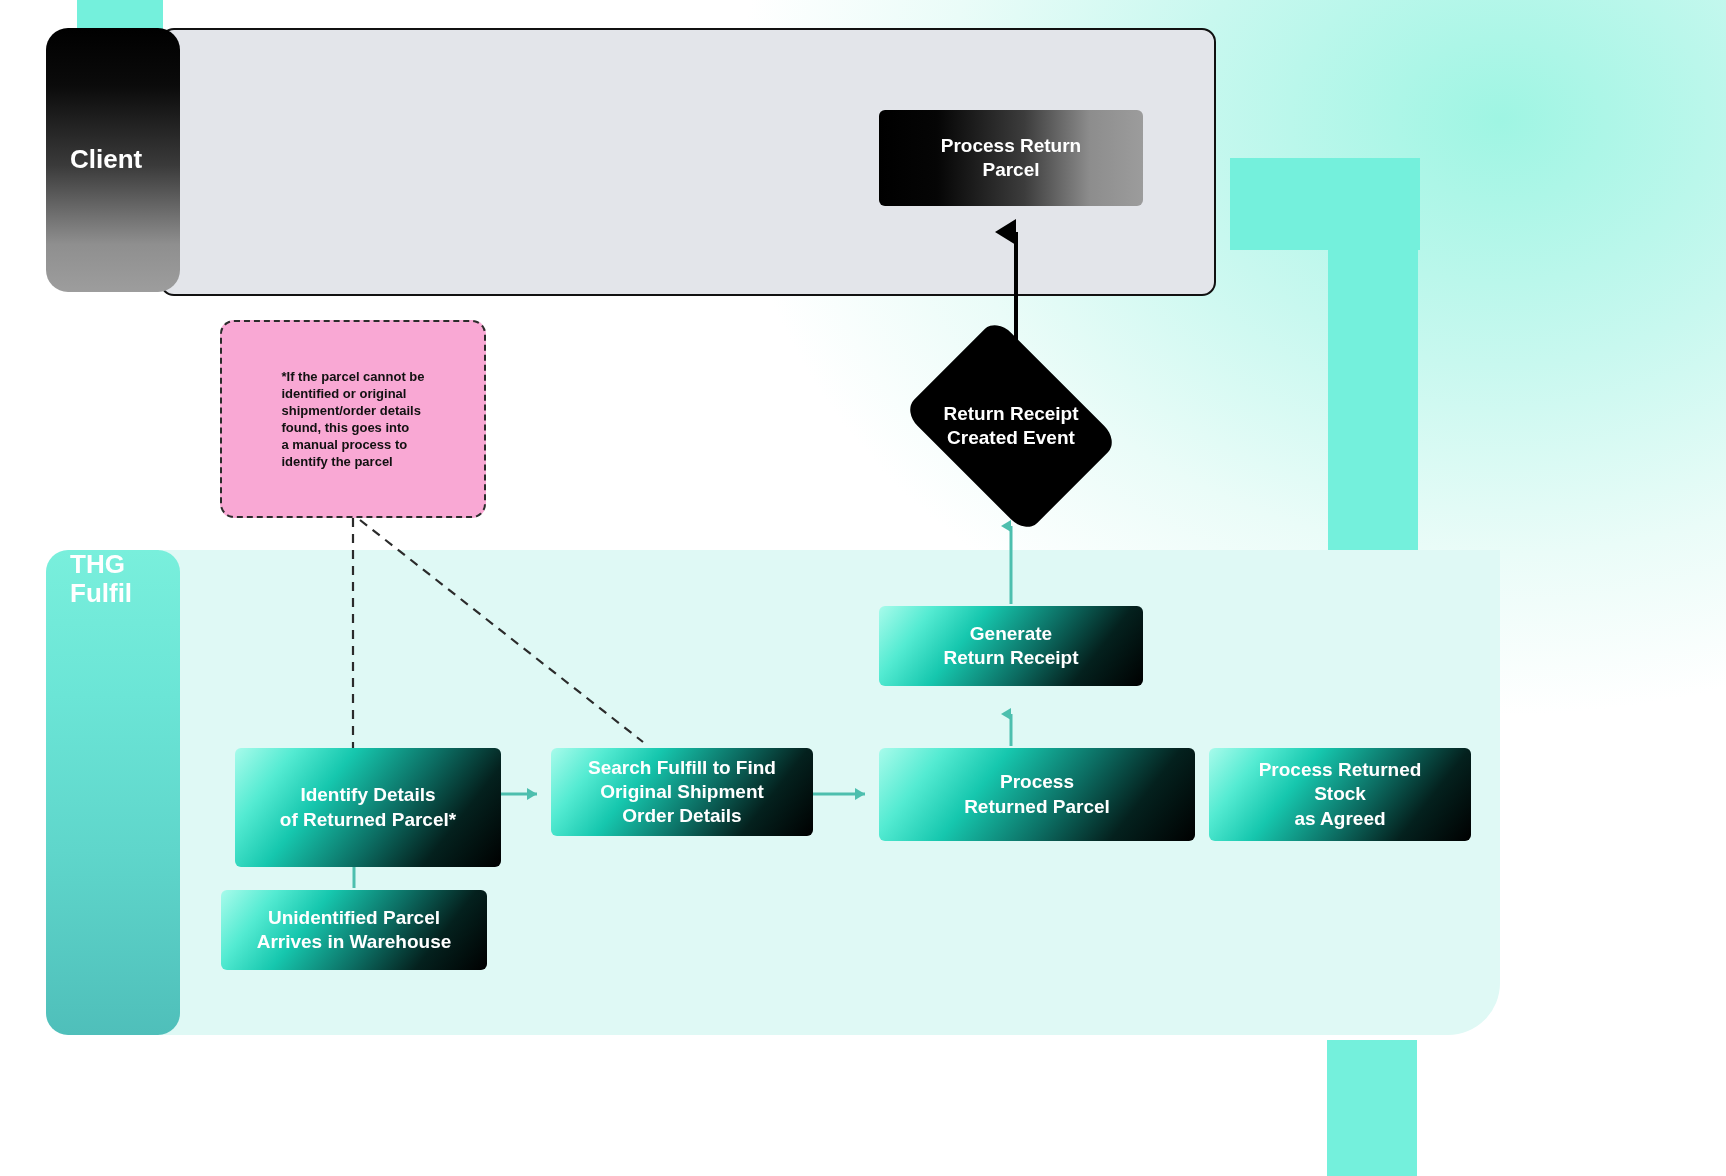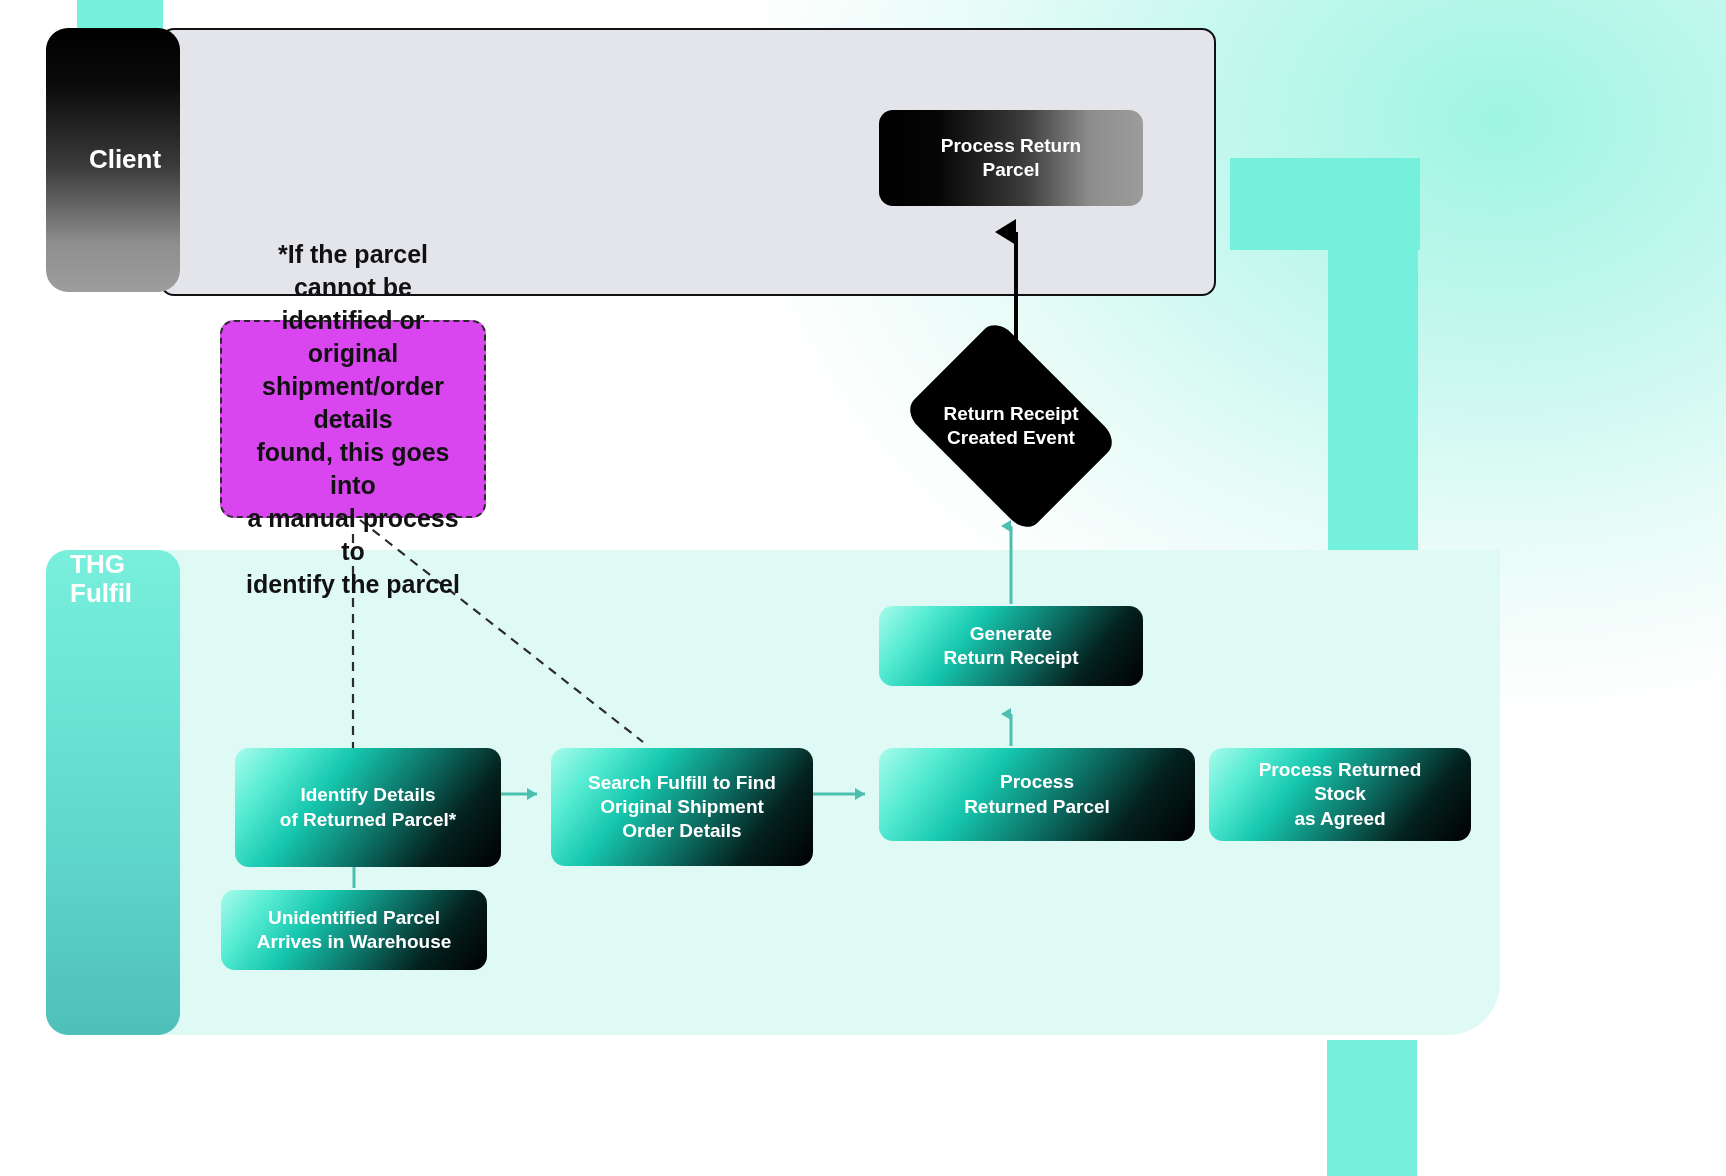--- a/index.html
+++ b/index.html
@@ -27,58 +27,58 @@
 
   
   #lane-client-body{
     position:absolute;left:160px;top:28px;width:1052px;height:264px;
     background:#E3E5EA;border:2.5px solid #111;border-radius:14px;
   }
   #lane-client-header{
     position:absolute;left:46px;top:28px;width:134px;height:264px;
     border-radius:22px;
     background:linear-gradient(180deg,#000000 0%,#0b0b0b 22%,#3a3a3a 52%,#8f8f8f 82%,#9d9d9d 100%);
-    display:flex;align-items:center;justify-content:center;
+    display:flex;align-items:center;justify-content:flex-start;
     padding-left:24px;box-sizing:border-box;
   }
   #lane-client-header .lane-text{color:#fff;font-weight:bold;font-size:26px;line-height:1.12;}
 
   #lane-thg-body{
     position:absolute;left:160px;top:550px;width:1340px;height:485px;
     background:#DFF9F5;border-radius:0 0 52px 0;
   }
   #lane-thg-header{
     position:absolute;left:46px;top:550px;width:134px;height:485px;
     border-radius:22px;
     background:linear-gradient(180deg,#79EFDC 0%,#6BE5D6 30%,#5FD6CB 62%,#4FBFBA 100%);
     display:flex;justify-content:flex-start;
     padding-left:24px;box-sizing:border-box;
   }
   #lane-thg-header .lane-text{color:#fff;font-weight:bold;font-size:26px;line-height:1.12;}
 
   
   .node{
-    position:absolute;border-radius:14px;
+    position:absolute;border-radius:6px;
     display:flex;align-items:center;justify-content:center;
     text-align:center;color:#ffffff;font-weight:bold;
     font-size:19px;line-height:1.28;
     box-sizing:border-box;padding:8px 22px;
     white-space:pre-line;
   }
   .node.teal{
     background:linear-gradient(128deg,#A8FBEB 0%,#54EBD2 17%,#16C7AE 34%,#0c6e63 58%,#04211e 78%,#000000 100%);
   }
   .node.grey{
     background:linear-gradient(90deg,#000000 0%,#050505 22%,#3c3c3c 55%,#8d8d8d 80%,#9c9c9c 100%);
   }
 
   #node-process-return-parcel{left:879px;top:110px;width:264px;height:96px;}
   #node-identify-details{left:235px;top:748px;width:266px;height:119px;}
   #node-unidentified-parcel{left:221px;top:890px;width:266px;height:80px;}
-  #node-search-fulfill{left:551px;top:748px;width:262px;height:118px;}
+  #node-search-fulfill{left:551px;top:748px;width:262px;height:88px;}
   #node-process-returned-parcel{left:879px;top:748px;width:316px;height:93px;}
   #node-generate-return-receipt{left:879px;top:606px;width:264px;height:80px;}
   #node-process-returned-stock{left:1209px;top:748px;width:262px;height:93px;}
 
   
   #node-return-receipt-event{
     position:absolute;left:898px;top:340px;width:226px;height:172px;
   }
   #node-return-receipt-event .dia-shape{
     position:absolute;left:50%;top:50%;width:132px;height:132px;
@@ -89,24 +89,24 @@
   #node-return-receipt-event .dia-label{
     position:absolute;left:0;top:0;width:100%;height:100%;
     display:flex;align-items:center;justify-content:center;
     color:#fff;font-weight:bold;font-size:19px;line-height:1.28;
     text-align:center;white-space:pre-line;
   }
 
   
   #note-manual-process{
     position:absolute;left:220px;top:320px;width:266px;height:198px;
-    border:2px dashed #2b2b2b;border-radius:14px;background:#d946ef;
-    display:flex;align-items:center;justify-content:center;text-align:center;
+    border:2px dashed #2b2b2b;border-radius:14px;background:#f9a8d4;
+    display:flex;align-items:center;justify-content:center;text-align:left;
     box-sizing:border-box;padding:10px 14px;
-    color:#111;font-weight:bold;font-size:25px;line-height:1.32;
+    color:#111;font-weight:bold;font-size:13px;line-height:1.32;
     white-space:pre-line;
   }
 
   
   #connectors{position:absolute;left:0;top:0;width:1726px;height:1176px;pointer-events:none;}
 </style>
 </head>
 <body>
 
 <div id="stage">

